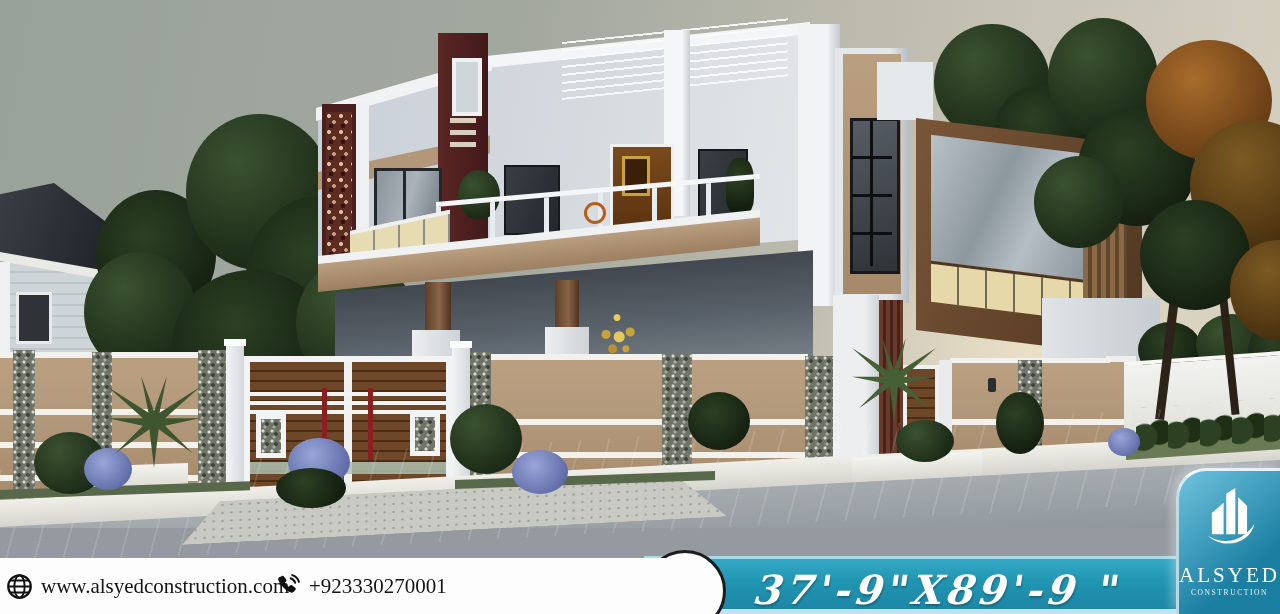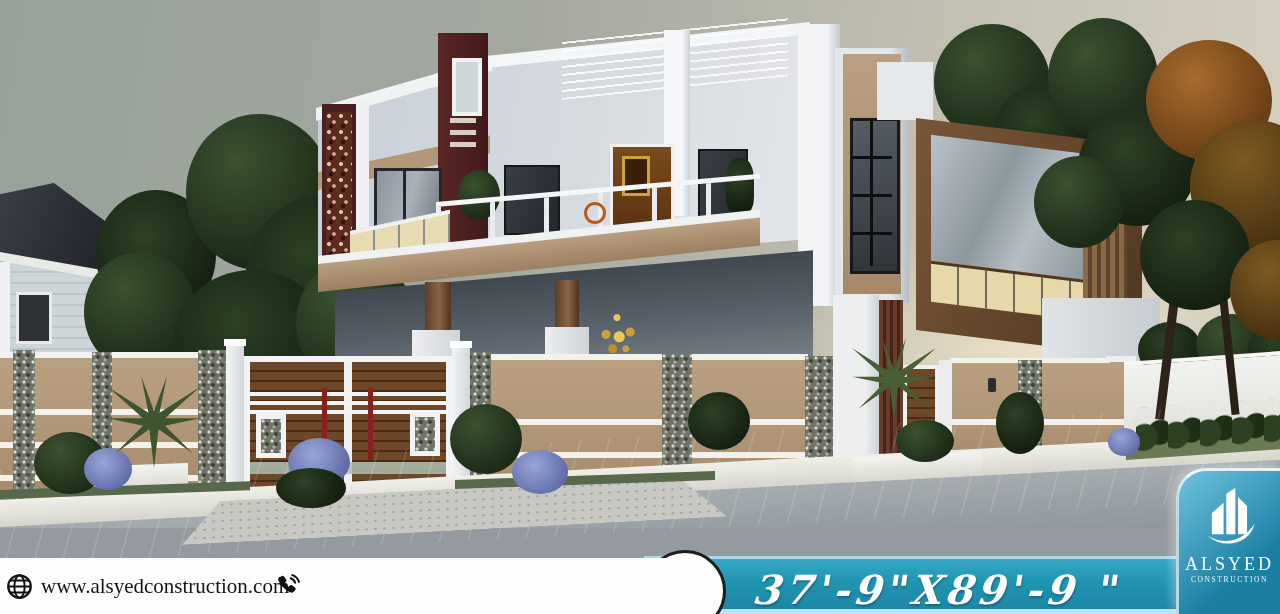--- a/index.html
+++ b/index.html
@@ -32,21 +32,21 @@
   .footer-text{color:var(--footer_text,#141414);white-space:nowrap;}
   .contact{display:flex;align-items:center;gap:8px;position:absolute;top:0;height:56px;}
   .dim-text{font-family:"DejaVu Serif",serif;font-style:italic;font-weight:bold;
             color:#fff;font-size:40px;letter-spacing:4px;transform:skewX(-8deg);
             text-shadow:1px 2px 2px rgba(0,0,0,.25);white-space:nowrap;}
   .logo-box{display:flex;flex-direction:column;align-items:center;justify-content:flex-start;
             border-top-left-radius:30px;
             background:linear-gradient(140deg,var(--logo_teal_light,#6fc3de),var(--logo_teal_dark,#1b7fa2) 70%);
             border-top:3px solid rgba(255,255,255,.9);border-left:3px solid rgba(255,255,255,.7);
             box-shadow:-5px -4px 9px rgba(255,255,255,.28);}
-  .logo-name{color:#fff;font-size:18px;letter-spacing:3px;margin-top:9px;}
+  .logo-name{color:#fff;font-size:21px;letter-spacing:3px;margin-top:18px;}
   .logo-sub{color:#e8f4f8;font-size:7.5px;letter-spacing:1.6px;}
 </style>
 </head>
 <body>
 
 <div class="canvas">
 
   <div class="ab" style="left:0;top:0;width:1280px;height:614px;
               background:linear-gradient(100deg,#98a29a 0%,#a3a89f 38%,#c2bfb1 68%,#d8d2c2 100%);"></div>
   <div class="ab" style="left:780px;top:220px;width:500px;height:260px;border-radius:50%;
@@ -281,20 +281,21 @@
       </span>
       <span class="footer-text" style="font-size:21px;">www.alsyedconstruction.com</span>
     </div>
     <div class="contact" style="left:274px;">
       <span style="display:inline-flex;width:27px;height:27px;">
         <svg viewBox="0 0 24 24" width="27" height="27">
           <path fill="#111" d="M6.4 3c.7-.7 1.9-.6 2.5.2l1.8 2.3c.5.7.5 1.6-.1 2.2l-1 1c.5 1.3 2.2 3 3.5 3.5l1-1c.6-.6 1.5-.7 2.2-.1l2.3 1.8c.8.6.9 1.8.2 2.5l-1.3 1.3c-.8.8-2 1-3 .5-2.3-1-4.4-2.6-6.2-4.4C6.5 11.1 5 9 4 6.7c-.5-1-.3-2.2.5-3z"></path>
           <path fill="none" stroke="#111" stroke-width="1.8" stroke-linecap="round" d="M14.8 4.6c1.9.6 3.4 2.1 4 4M16.2 1.9c2.9.9 5.1 3.1 6 6"></path>
         </svg>
       </span>
+      <span class="footer-text" style="font-size:21px;">+923330270001</span>
     </div>
   </div>
 
   <div class="ab" style="left:740px;top:564px;width:400px;height:50px;display:flex;align-items:center;justify-content:center;">
     <span class="dim-text">37'-9"X89'-9 "</span>
   </div>
 
   <div class="ab logo-box" style="left:1176px;top:468px;width:104px;height:146px;box-sizing:border-box;">
     <span style="display:inline-flex;margin-top:10px;">
       <svg viewBox="0 0 60 60" width="64" height="64">

